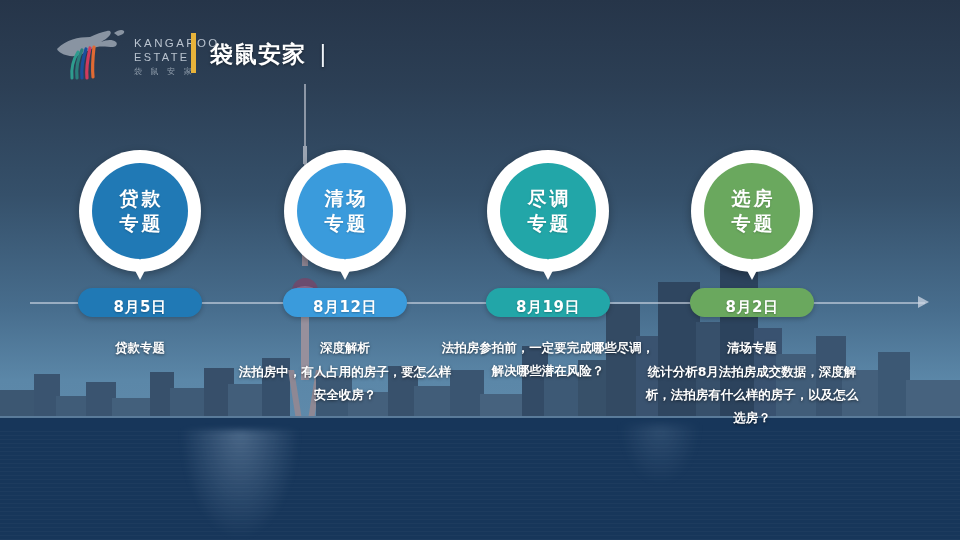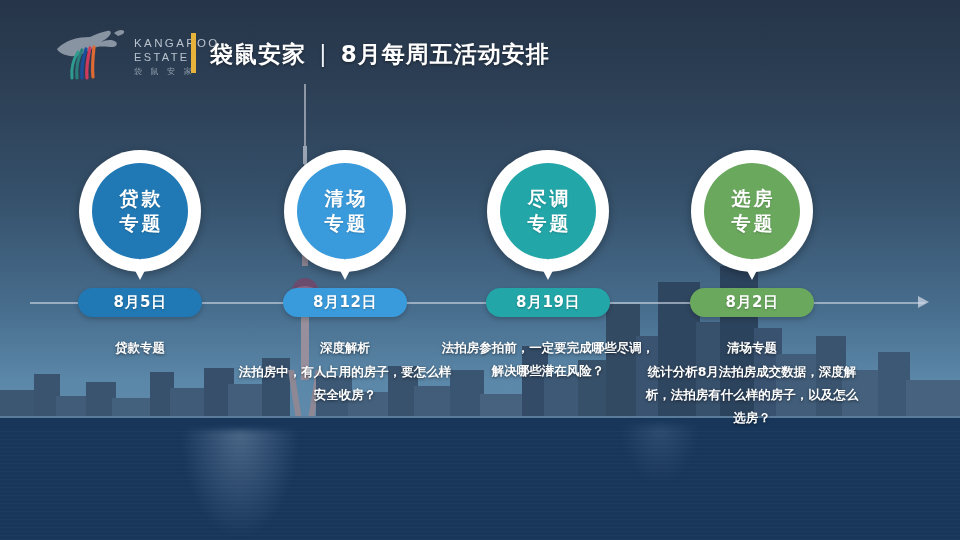--- a/index.html
+++ b/index.html
@@ -103,21 +103,21 @@
   }
   .pin-inner span {
     font-size:19px; font-weight:bold; color:#ffffff; letter-spacing:3px;
     line-height:21px; text-indent:3px;
     text-shadow:0 1px 2px rgba(0,0,0,.18);
   }
 
   .date-pill {
     position:absolute; top:288px; left:58px; width:124px; height:29px;
     border-radius:15px; background:var(--c);
-    display:flex; align-items:center; justify-content:center;
+    display:flex; align-items:flex-end; justify-content:center;
     box-shadow:0 2px 5px rgba(0,0,0,.22);
   }
   .date-pill span {
     font-size:15px; font-weight:bold; color:#ffffff; letter-spacing:.5px;
     text-shadow:0 1px 2px rgba(0,0,0,.25);
   }
 
   .desc {
     position:absolute; top:336px; left:8px; width:224px;
     text-align:center; color:#ffffff;
@@ -212,21 +212,20 @@
         <div class="logo-l2">ESTATE</div>
         <div class="logo-l3">袋 鼠 安 家</div>
       </div>
     </div>
 
     <div class="title-bar"></div>
 
     <div class="title">
       <span>袋鼠安家</span>
       <span class="sep">|</span>
-      <span>8月每周五活动安排</span>
     </div>
   </div>
 
   <div class="tl-line"></div>
   <div class="tl-arrow"></div>
 
   <div class="node" style="left:20px">
     <div class="pin">
       <div class="pin-head"></div>
       <div class="pin-tailwrap">

